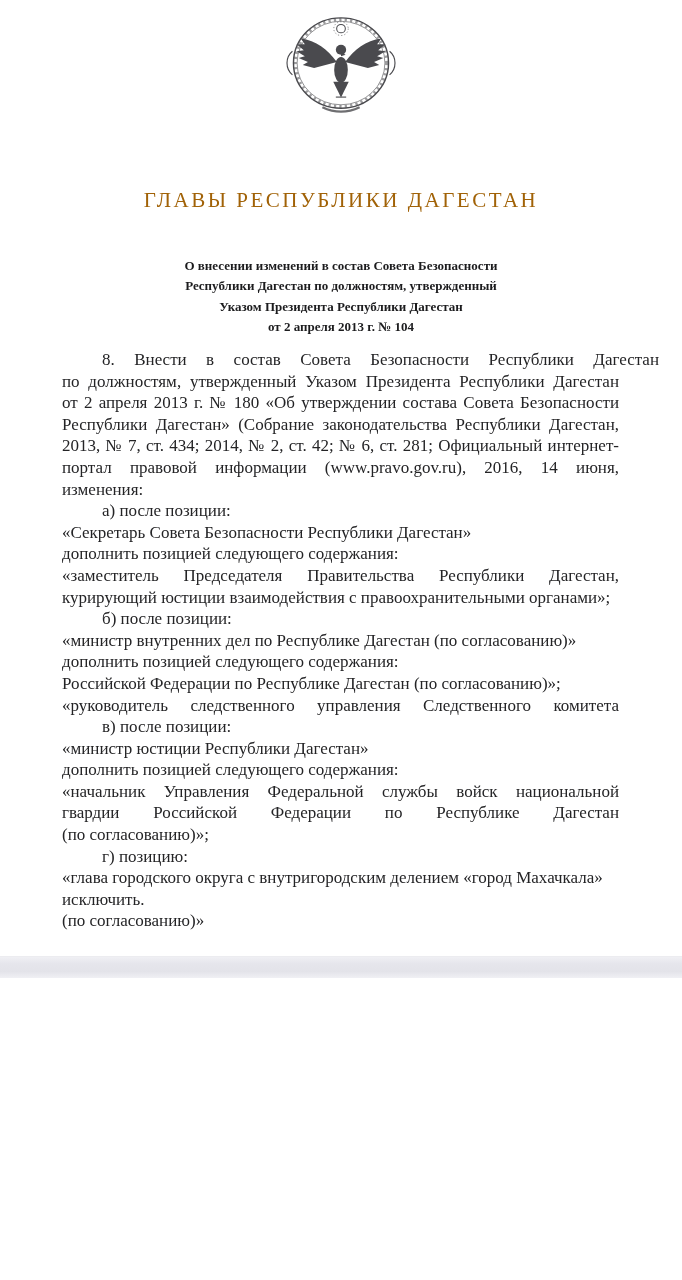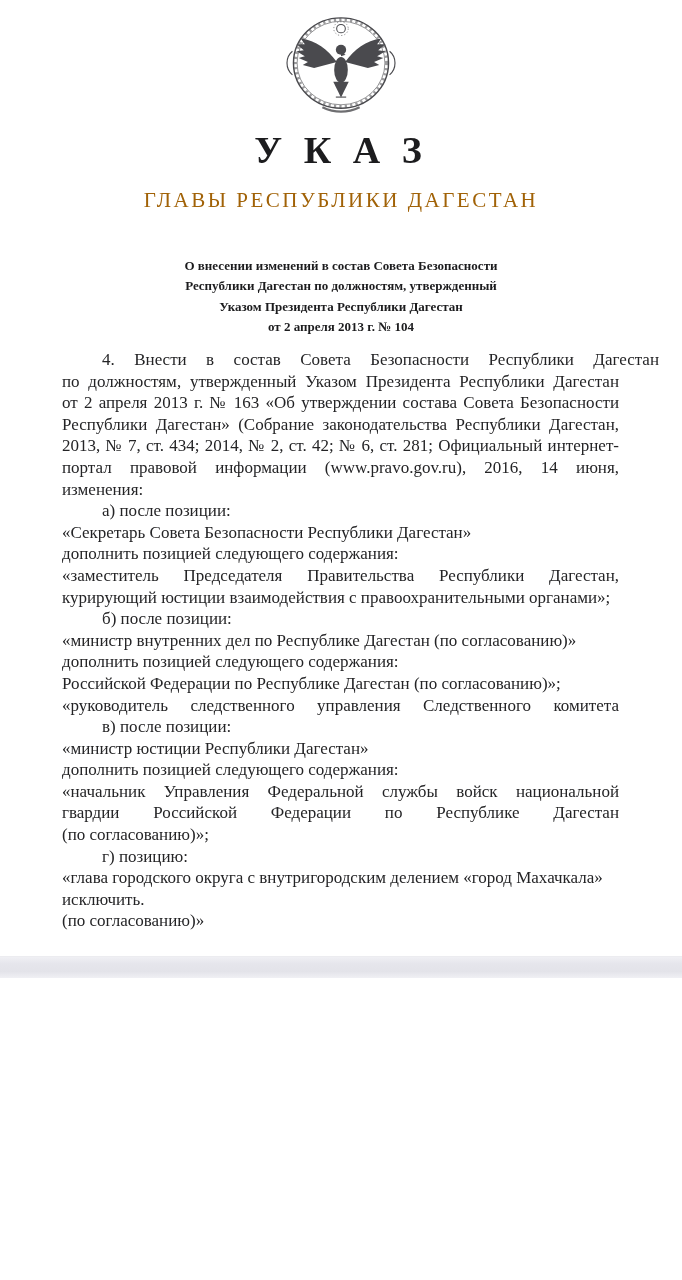--- a/index.html
+++ b/index.html
@@ -49,38 +49,37 @@
         <path d="M56,55 C47,42 36,33 21,31 l4,6 -8,0 7,6 -7,1 8,5 -6,2 9,4 -5,3 11,3 z"></path>
         <path d="M64,55 C73,42 84,33 99,31 l-4,6 8,0 -7,6 7,1 -8,5 6,2 -9,4 5,3 -11,3 z"></path>
         <ellipse cx="60" cy="63" rx="6.6" ry="13"></ellipse>
         <circle cx="60" cy="42.5" r="5"></circle>
         <path d="M60,45 l4.5,2.5 -4.5,1.6 z"></path>
         <path d="M52.5,75 L60,91 L67.5,75 z"></path>
         <rect x="55" y="90" width="10" height="1.4" opacity="0.8"></rect>
       </g>
     </svg>
 
-    <div id="doc-title">У К А З</div>
 
     <div id="doc-subtitle">ГЛАВЫ РЕСПУБЛИКИ ДАГЕСТАН</div>
 
     <div id="heading">
       <div>О внесении изменений в состав Совета Безопасности</div>
       <div>Республики Дагестан по должностям, утвержденный</div>
       <div>Указом Президента Республики Дагестан</div>
       <div>от 2 апреля 2013 г. № 104</div>
     </div>
 
     <div id="body-lines">
 
-        <div class="body-line ind just">4. Внести в состав Совета Безопасности Республики Дагестан</div>
+        <div class="body-line ind just">8. Внести в состав Совета Безопасности Республики Дагестан</div>
 
         <div class="body-line just">по должностям, утвержденный Указом Президента Республики Дагестан</div>
 
-        <div class="body-line just">от 2 апреля 2013 г. № 163 «Об утверждении состава Совета Безопасности</div>
+        <div class="body-line just">от 2 апреля 2013 г. № 180 «Об утверждении состава Совета Безопасности</div>
 
         <div class="body-line just">Республики Дагестан» (Собрание законодательства Республики Дагестан,</div>
 
         <div class="body-line just">2013, № 7, ст. 434; 2014, № 2, ст. 42; № 6, ст. 281; Официальный интернет-</div>
 
         <div class="body-line just">портал правовой информации (www.pravo.gov.ru), 2016, 14 июня,</div>
 
 
         <div class="body-line">изменения:</div>
 

